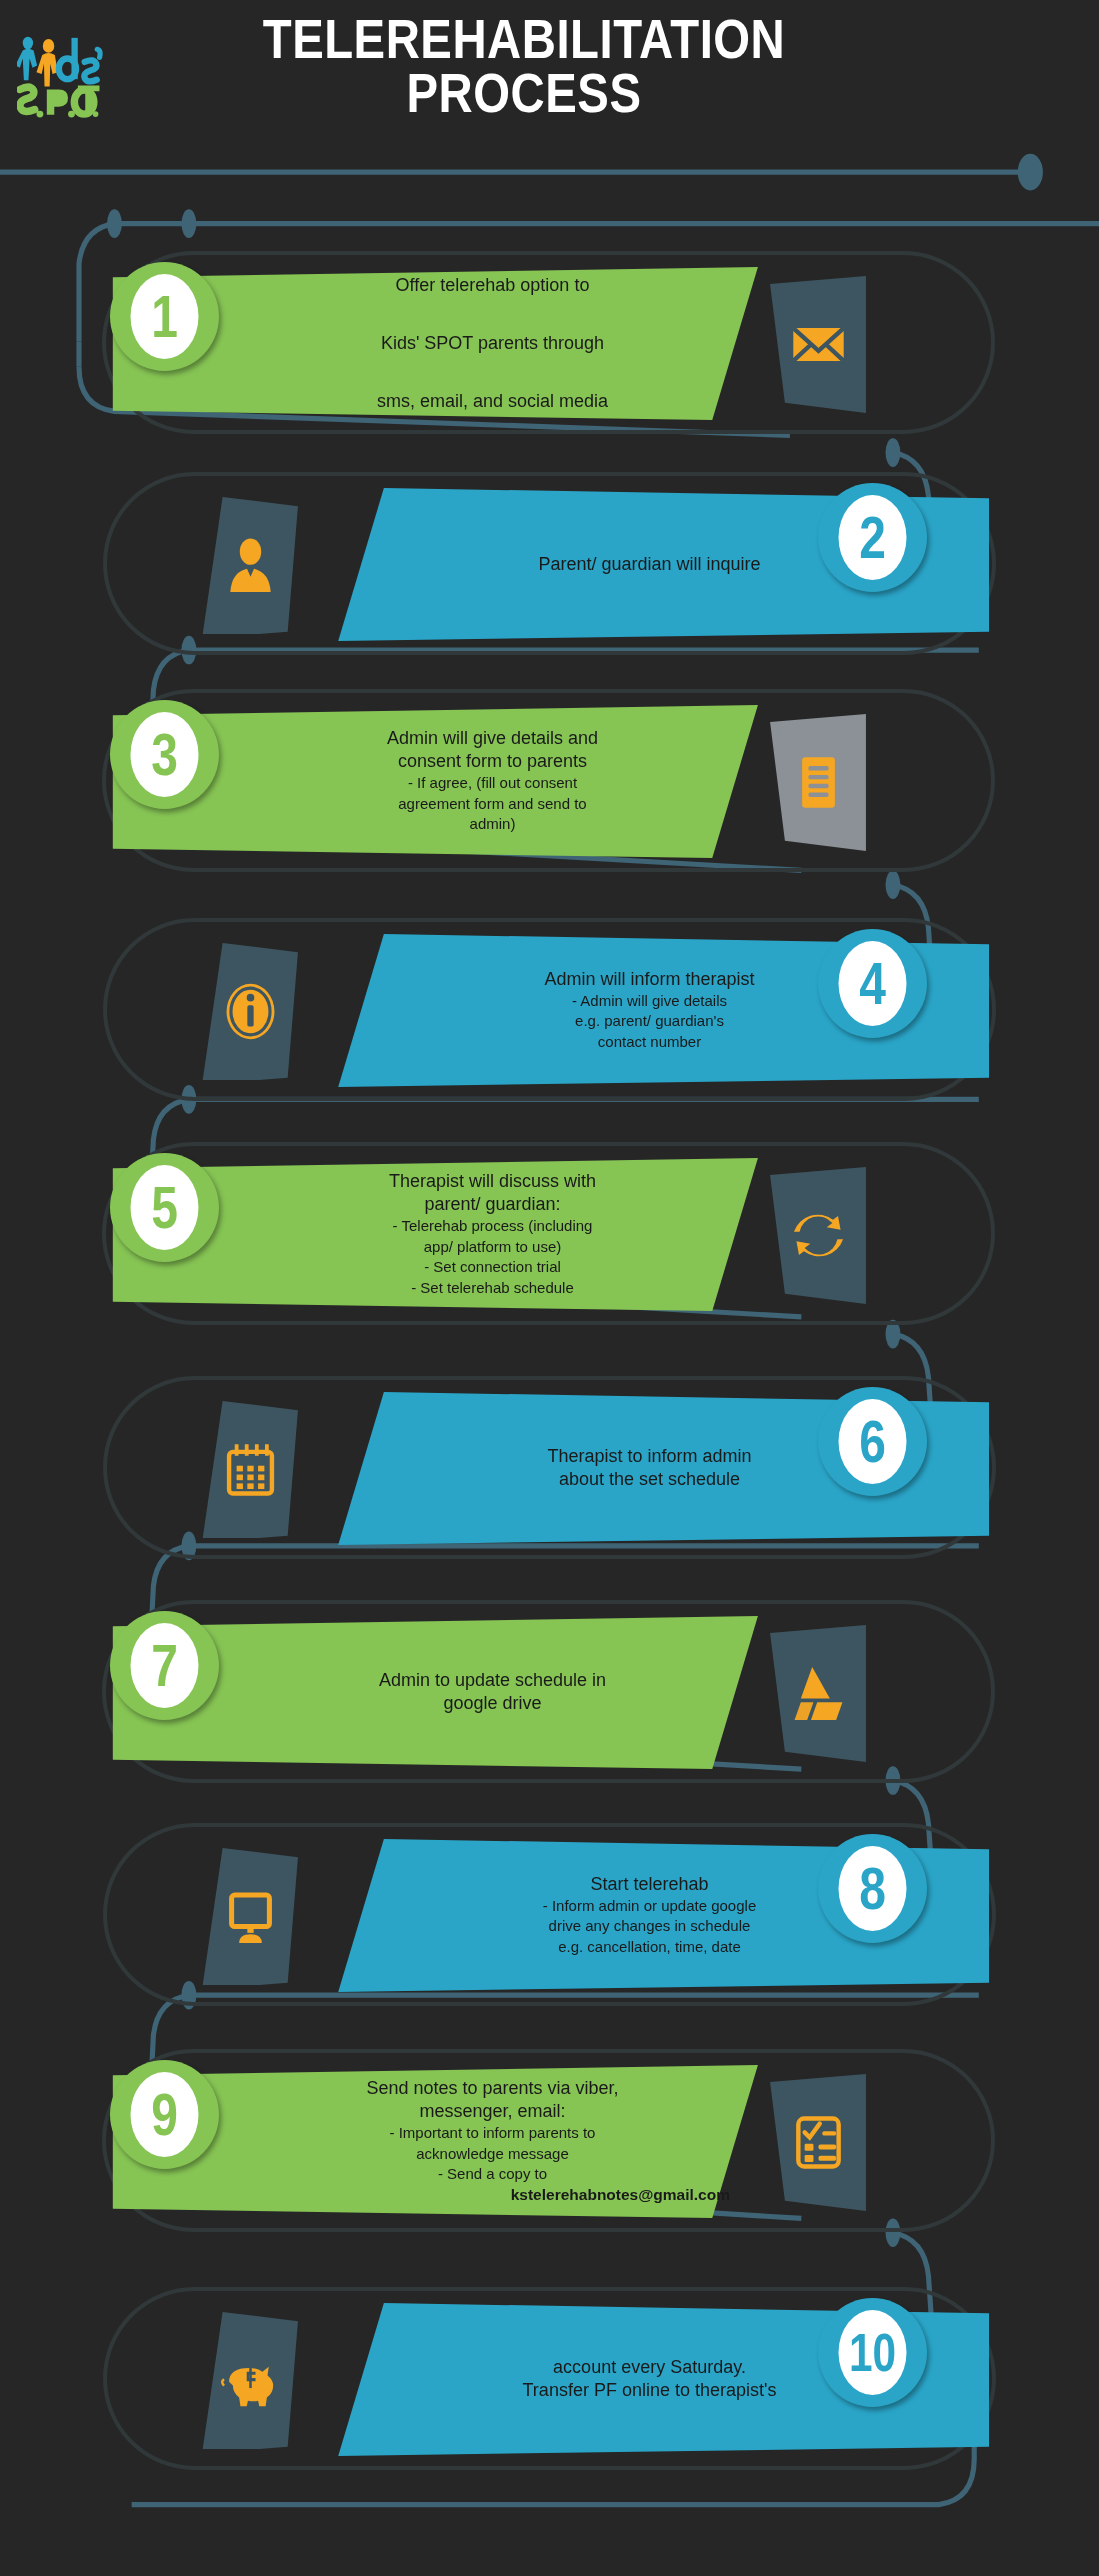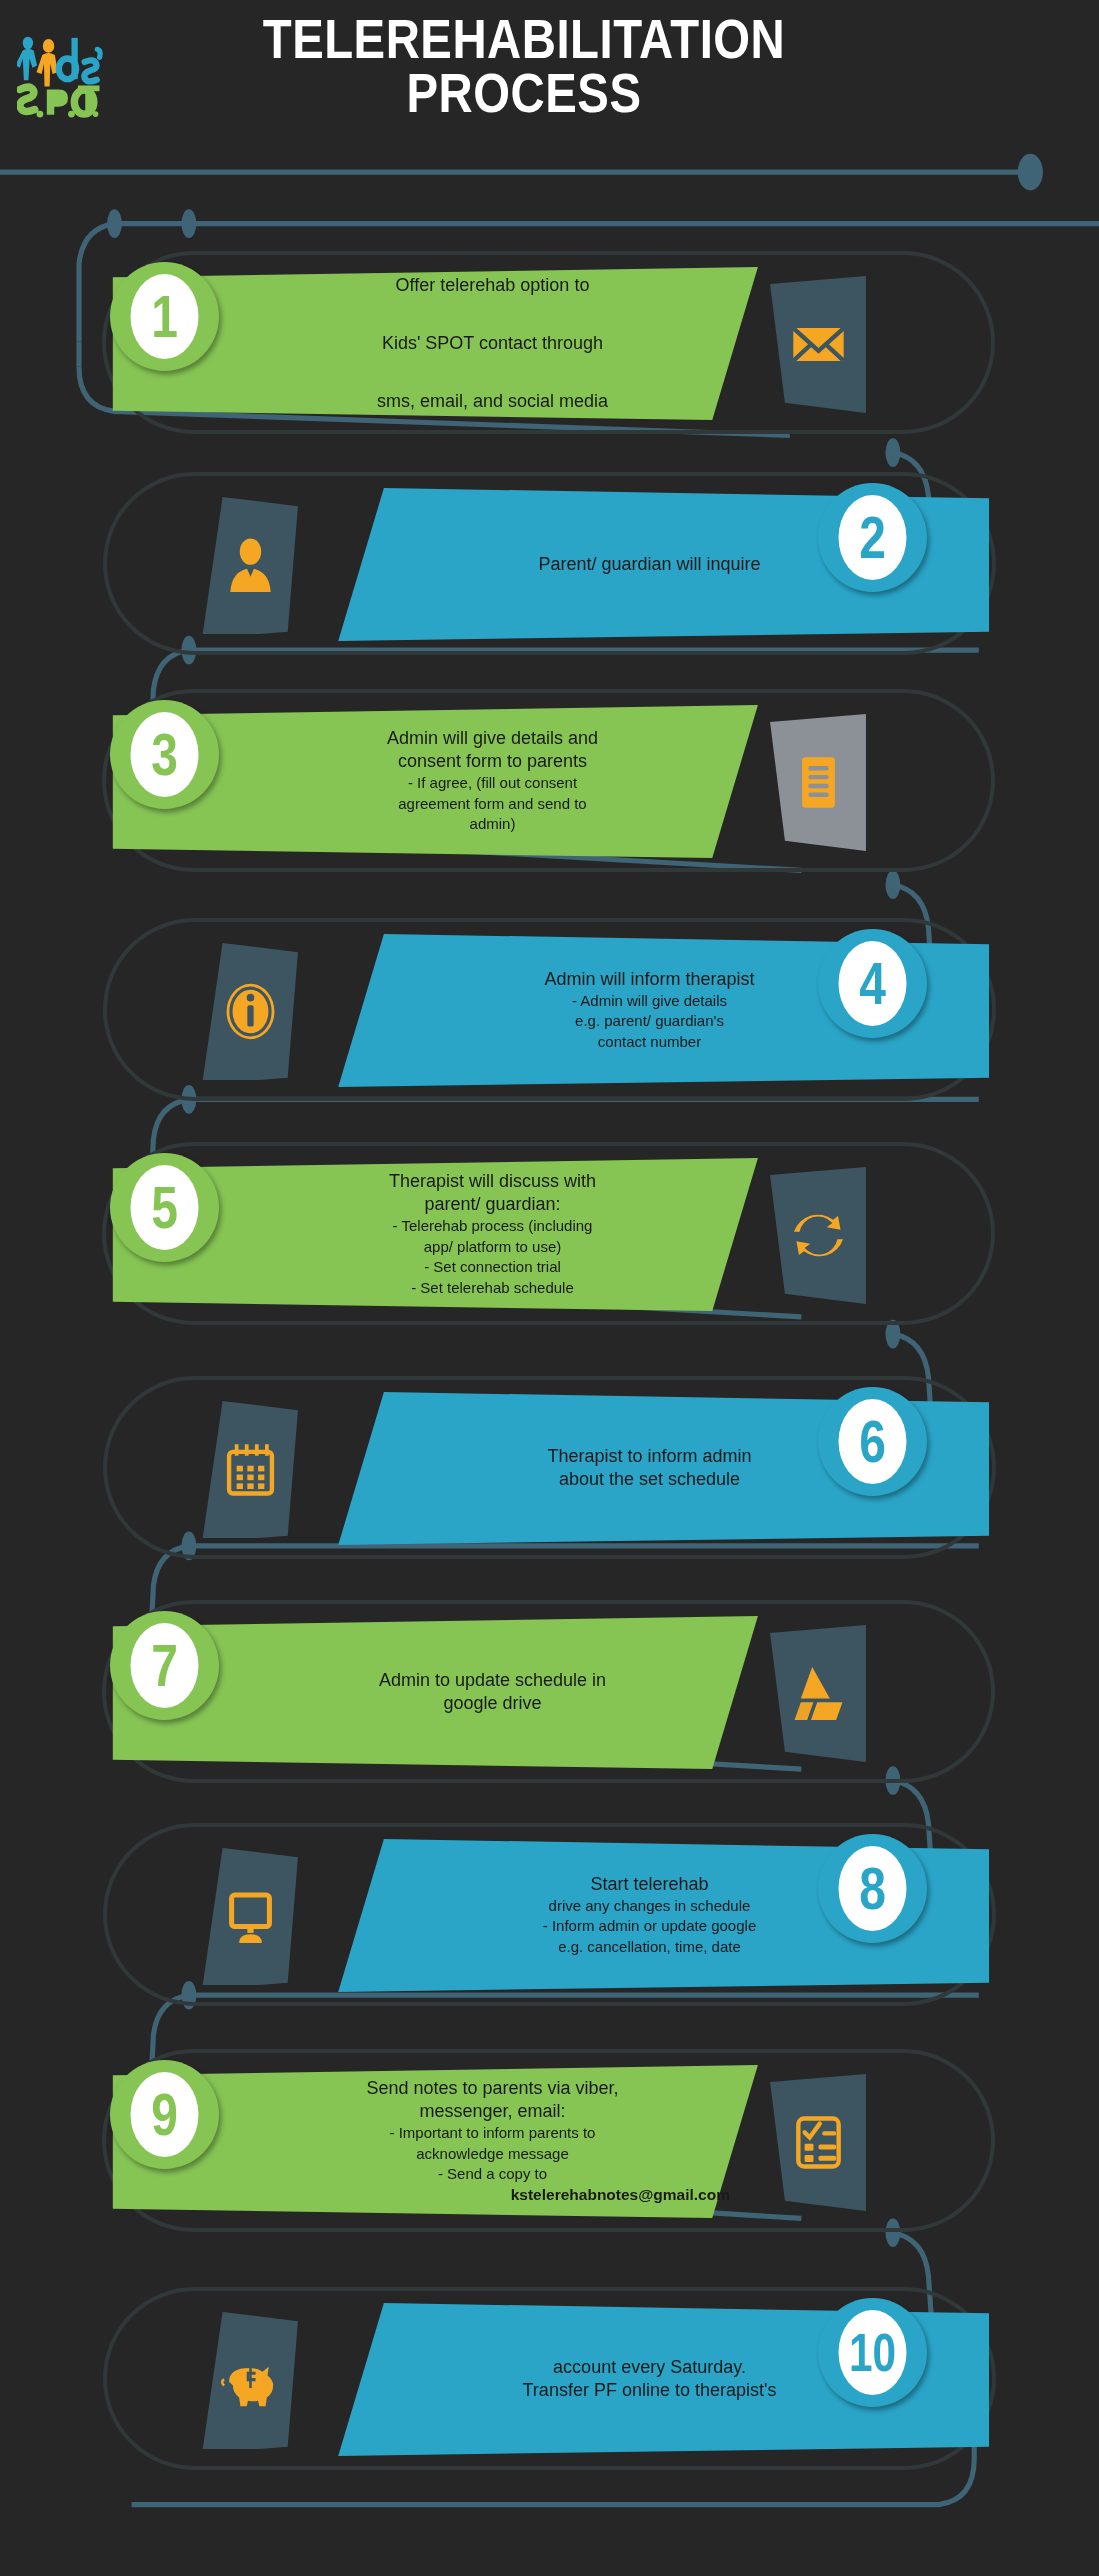--- a/index.html
+++ b/index.html
@@ -184,21 +184,21 @@
             <path d="M10 76 L38 50 M90 76 L62 50" stroke="#3d5560" stroke-width="7" fill="none"></path>
           </svg>
         </div>
       </div>
       <div class="band" style="left: 112px; width: 681px;">
         <svg class="fill" width="681" height="153" viewBox="0 0 1190 268">
           <polygon points="0,18 1130,0 1050,268 0,252" fill="#86c454"></polygon>
         </svg>
         <div class="txt a-center" style="left: 143px; width: 475px; gap: 35px;">
           <div class="lead">Offer telerehab option to</div>
-          <div class="lead">Kids' SPOT contact through</div>
+          <div class="lead">Kids' SPOT parents through</div>
           <div class="lead">sms, email, and social media</div>
         </div>
       </div>
       <div class="bubble gr" style="left: 110px;">
         <div class="inner gr-t">1</div>
       </div>
     </div>
     <div class="row" style="top: 467px;">
       <div class="track right"></div>
       <div class="icontile" style="left: 202px;">
@@ -394,22 +394,22 @@
             <path d="M32 92 q0 -14 18 -14 q18 0 18 14 z" fill="#f5a623"></path>
           </svg>
         </div>
       </div>
       <div class="band" style="left: 303px; width: 687px;">
         <svg class="fill" width="687" height="153" viewBox="0 0 1200 268">
           <polygon points="140,0 1200,18 1200,252 60,268" fill="#2aa5c8"></polygon>
         </svg>
         <div class="txt a-center" style="left: 69px; width: 555px;">
           <div class="lead">Start telerehab</div>
+          <div class="sub">- Inform admin or update google</div>
           <div class="sub">drive any changes in schedule</div>
-          <div class="sub">- Inform admin or update google</div>
           <div class="sub">e.g. cancellation, time, date</div>
         </div>
       </div>
       <div class="bubble bl" style="left: 818px;">
         <div class="inner bl-t">8</div>
       </div>
     </div>
     <div class="row" style="top: 2044px;">
       <div class="track left"></div>
       <div class="icontile" style="left: 770px;">

